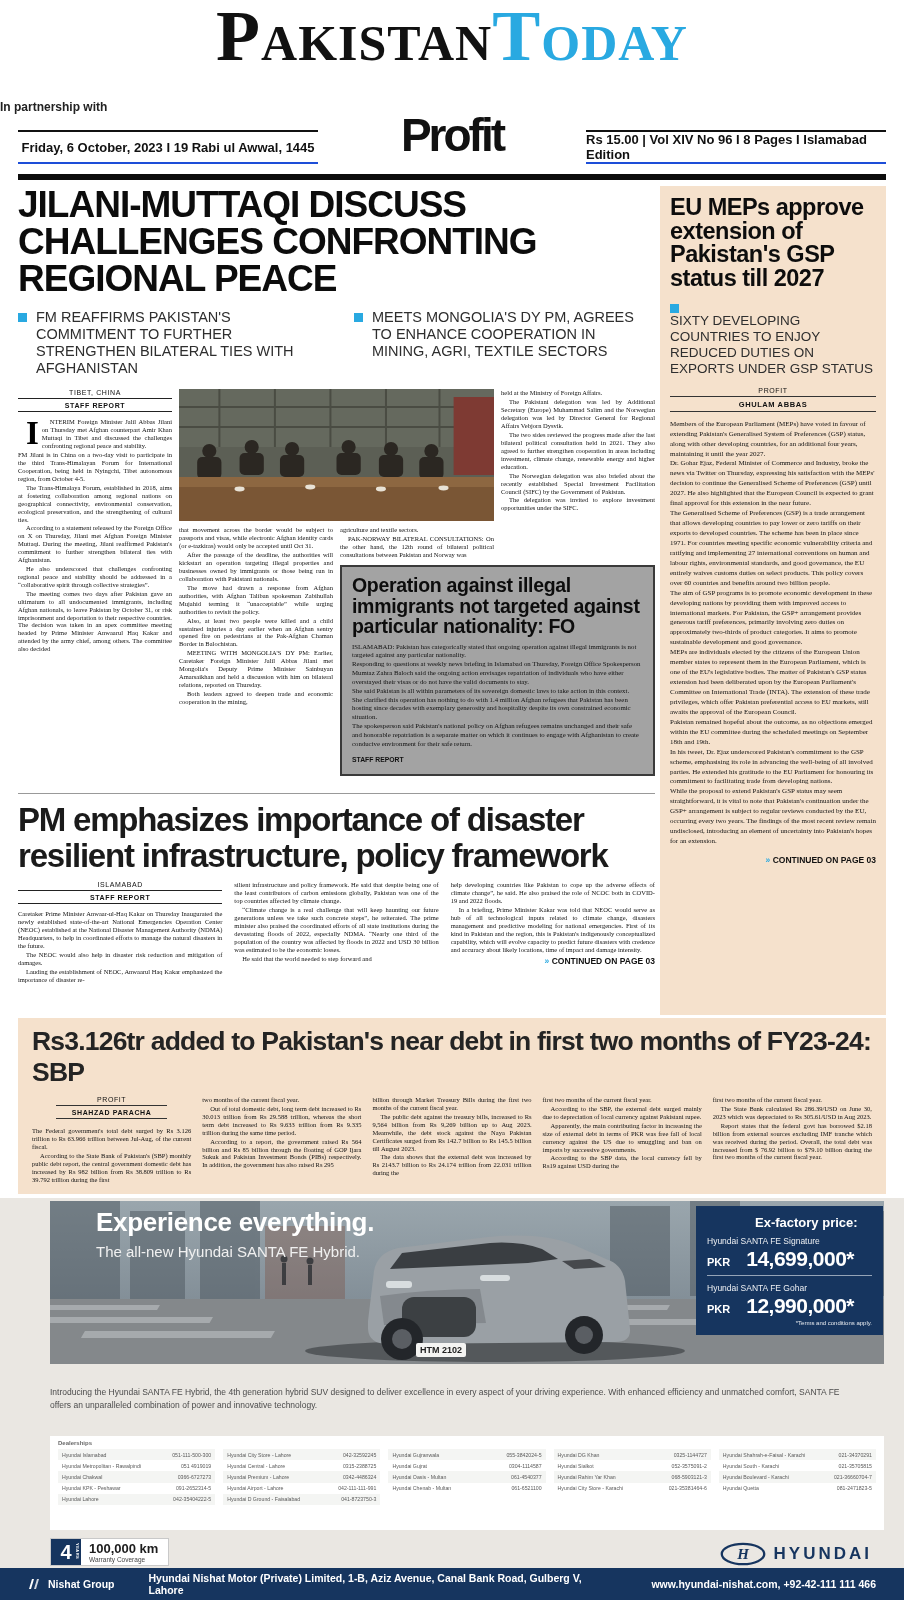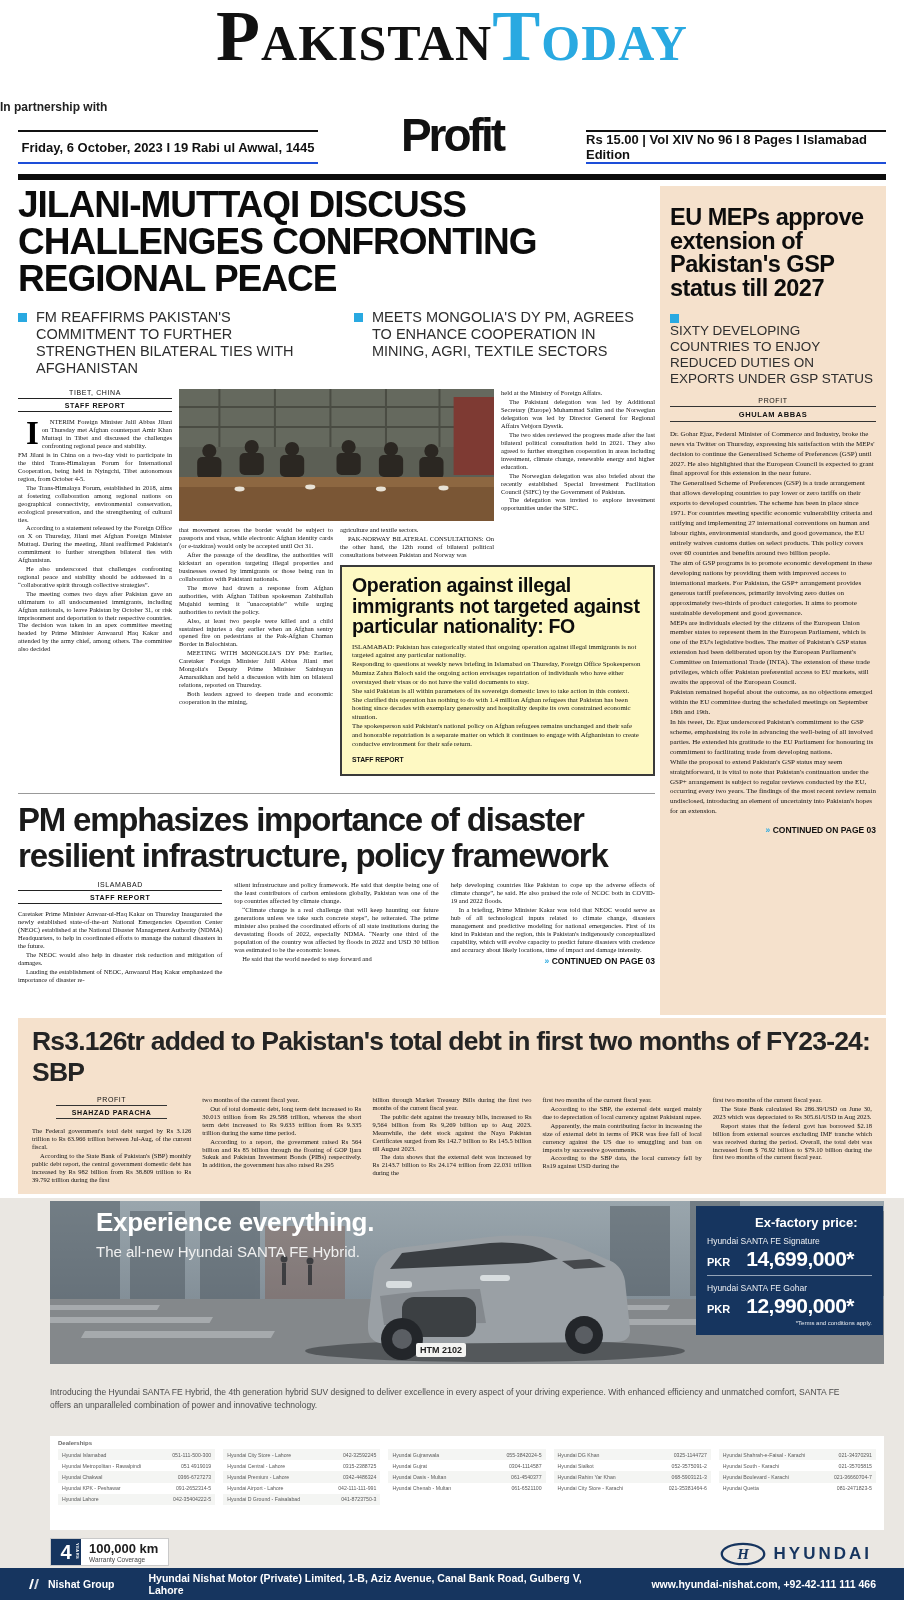--- a/index.html
+++ b/index.html
@@ -36,29 +36,29 @@
   .c4 { grid-area:1/4/3/5; } .fobox { grid-area:3/3/4/5; }
   .dl-place { text-align:center; font:7px "Liberation Sans", sans-serif; letter-spacing:.6px;
               border-bottom:1px solid #222; padding-bottom:2px; }
   .dl-by { text-align:center; font:bold 7px "Liberation Sans", sans-serif; letter-spacing:.6px;
            border-bottom:1px solid #222; padding:3px 0 2px; margin-bottom:6px; }
   .btxt p { font-size:6.5px; line-height:1.22; text-align:justify; text-indent:8px; margin-bottom:1px; }
   .btxt p:first-child { text-indent:0; }
   .dropcap { float:left; font:900 33px "Liberation Serif", serif; line-height:.8;
              margin:2px 3px 0 0; color:#000; }
   .photo-wrap svg { display:block; width:100%; height:132px; }
-  .fobox { border:2px solid #3a3a3a; background:#fef9c3; padding:8px 10px; }
+  .fobox { border:2px solid #3a3a3a; background:#a3a3a3; padding:8px 10px; }
   .fobox h3 { font:800 19.5px "Liberation Sans", sans-serif; letter-spacing:-.3px; line-height:1.05;
               color:#0d0d0d; margin-bottom:6px; }
   .fobox p { font-size:6.8px; line-height:1.3; text-align:left; }
   .fo-tail { font:bold 6.8px "Liberation Sans", sans-serif; }
 
   
   .eu { position:absolute; top:186px; left:660px; width:226px; height:829px;
-        background:#f5e1cc; padding:20px 10px; }
+        background:#f5e1cc; padding:10px 10px; }
   .eu h2 { font:800 23.5px "Liberation Sans", sans-serif; letter-spacing:-.5px; line-height:1.0; color:#0d0d0d; }
   .eu .lbul { width:100%; font-size:13.5px; margin-top:10px;flex-direction:column; }
   .eu-src { text-align:center; font:7px "Liberation Sans", sans-serif; letter-spacing:.6px;
             border-bottom:1px solid #333; padding-bottom:2px; margin-top:10px; }
   .eu-by  { text-align:center; font:bold 7.5px "Liberation Sans", sans-serif; letter-spacing:.6px;
             border-bottom:1px solid #333; padding:3px 0 2px; margin-bottom:8px; }
   .eu-body p { font-size:7px; line-height:1.42; text-align:left; }
   .continued { text-align:right; font:bold 8.5px "Liberation Sans", sans-serif; margin-top:8px; }
   .chev { color:#29a9e1; font-weight:900; }
 
@@ -226,20 +226,21 @@
 
   <div class="eu">
     <h2>EU MEPs approve extension of Pakistan's GSP status till 2027</h2>
     <div class="lbul">
         <span class="sq"></span>
         <span>SIXTY DEVELOPING COUNTRIES TO ENJOY REDUCED DUTIES ON EXPORTS UNDER GSP STATUS</span>
       </div>
     <div class="eu-src">PROFIT</div>
     <div class="eu-by">GHULAM ABBAS</div>
     <div class="eu-body">
+        <p>Members of the European Parliament (MEPs) have voted in favour of extending Pakistan's Generalised System of Preferences (GSP) status, along with other developing countries, for an additional four years, maintaining it until the year 2027.</p>
         <p>Dr. Gohar Ejaz, Federal Minister of Commerce and Industry, broke the news via Twitter on Thursday, expressing his satisfaction with the MEPs' decision to continue the Generalised Scheme of Preferences (GSP) until 2027. He also highlighted that the European Council is expected to grant final approval for this extension in the near future.</p>
         <p>The Generalised Scheme of Preferences (GSP) is a trade arrangement that allows developing countries to pay lower or zero tariffs on their exports to developed countries. The scheme has been in place since 1971. For countries meeting specific economic vulnerability criteria and ratifying and implementing 27 international conventions on human and labour rights, environmental standards, and good governance, the EU entirely waives customs duties on select products. This policy covers over 60 countries and benefits around two billion people.</p>
         <p>The aim of GSP programs is to promote economic development in these developing nations by providing them with improved access to international markets. For Pakistan, the GSP+ arrangement provides generous tariff preferences, primarily involving zero duties on approximately two-thirds of product categories. It aims to promote sustainable development and good governance.</p>
         <p>MEPs are individuals elected by the citizens of the European Union member states to represent them in the European Parliament, which is one of the EU's legislative bodies. The matter of Pakistan's GSP status extension had been deliberated upon by the European Parliament's Committee on International Trade (INTA). The extension of these trade privileges, which offer Pakistan preferential access to EU markets, still awaits the approval of the European Council.</p>
         <p>Pakistan remained hopeful about the outcome, as no objections emerged within the EU committee during the scheduled meetings on September 18th and 19th.</p>
         <p>In his tweet, Dr. Ejaz underscored Pakistan's commitment to the GSP scheme, emphasising its role in advancing the well-being of all involved parties. He extended his gratitude to the EU Parliament for honouring its commitment to facilitating trade from developing nations.</p>
         <p>While the proposal to extend Pakistan's GSP status may seem straightforward, it is vital to note that Pakistan's continuation under the GSP+ arrangement is subject to regular reviews conducted by the EU, occurring every two years. The findings of the most recent review remain undisclosed, introducing an element of uncertainty into Pakistan's hopes for an extension.</p>
       </div>
     <div class="continued"><span class="chev">»</span> <span>CONTINUED ON PAGE 03</span></div>
   </div>
@@ -265,21 +266,21 @@
         <div>
             <p>help developing countries like Pakistan to cope up the adverse effects of climate change”, he said. He also praised the role of NCOC both in COVID-19 and 2022 floods.</p>
             <p>In a briefing, Prime Minister Kakar was told that NEOC would serve as hub of all technological inputs related to climate change, disasters management and predictive modeling for national emergencies. First of its kind in Pakistan and the region, this is Pakistan's indigenously conceptualized capability, which will evolve capacity to predict future disasters with credence and accuracy about likely locations, time of impact and damage intensity.</p>
           </div>
         <div class="continued"><span class="chev">»</span> <span>CONTINUED ON PAGE 03</span></div>
       </div>
     </div>
   </div>
 
   <div class="debt">
-    <h2>Rs3.126tr added to Pakistan's total debt in first two months of FY23-24: SBP</h2>
+    <h2>Rs3.126tr added to Pakistan's near debt in first two months of FY23-24: SBP</h2>
     <div class="debt-cols">
       <div class="btxt">
         <div class="d-src">PROFIT</div>
         <div class="d-by">SHAHZAD PARACHA</div>
         <div>
             <p>The Federal government's total debt surged by Rs 3.126 trillion to Rs 63.966 trillion between Jul-Aug, of the current fiscal.</p>
             <p>According to the State Bank of Pakistan's (SBP) monthly public debt report, the central government domestic debt has increased by Rs 982 billion from Rs 38.809 trillion to Rs 39.792 trillion during the first</p>
           </div>
       </div>
       <div class="btxt">

